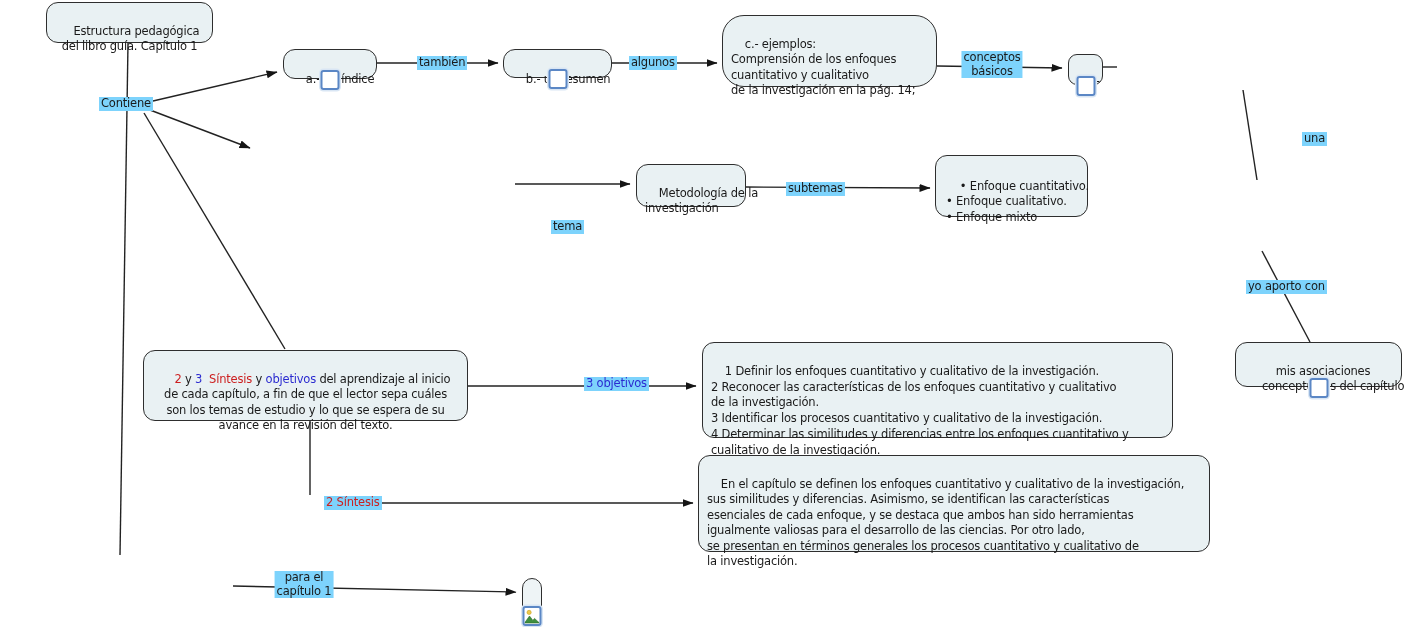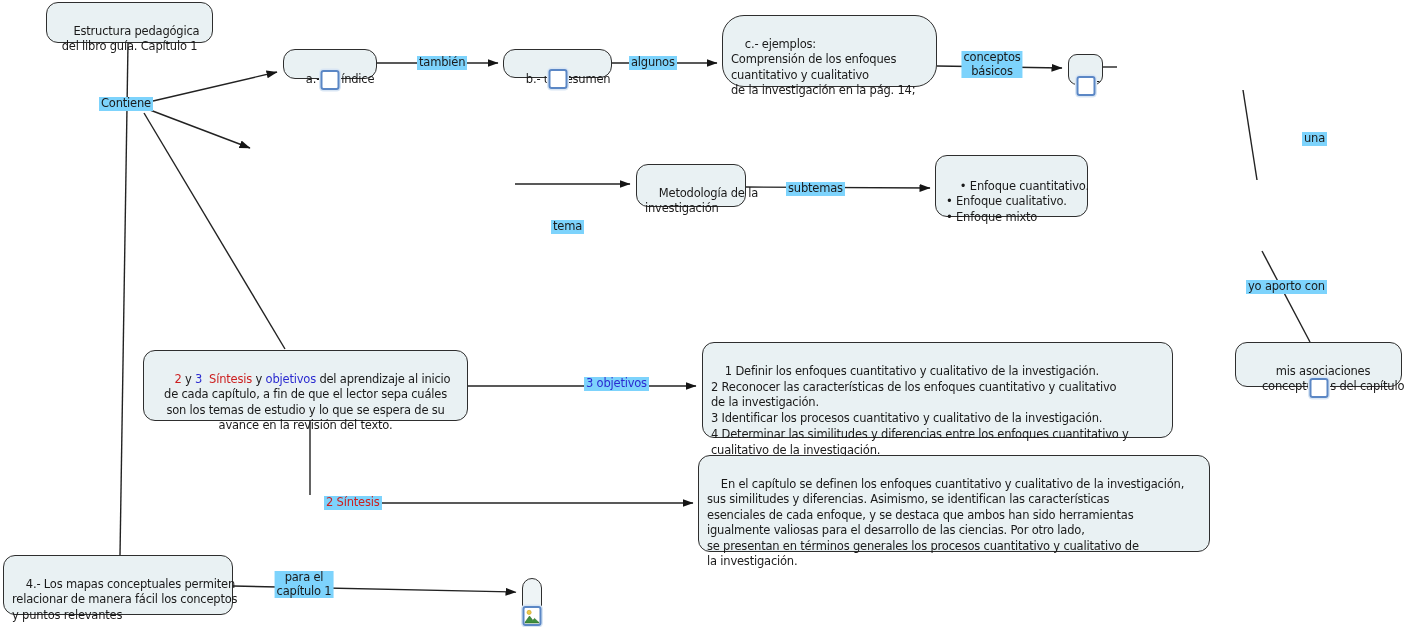--- a/index.html
+++ b/index.html
@@ -139,25 +139,20 @@
 
   <div class="node" style="left:698px;top:455px;width:512px;height:97px;">
     <span>En el capítulo se definen los enfoques cuantitativo y cualitativo de la investigación,
 sus similitudes y diferencias. Asimismo, se identifican las características
 esenciales de cada enfoque, y se destaca que ambos han sido herramientas
 igualmente valiosas para el desarrollo de las ciencias. Por otro lado,
 se presentan en términos generales los procesos cuantitativo y cualitativo de
 la investigación.</span>
   </div>
 
-  <div class="node" style="left:3px;top:555px;width:230px;height:60px;">
-    <span>4.- Los mapas conceptuales permiten
-relacionar de manera fácil los conceptos
-y puntos relevantes</span>
-  </div>
 
   <div class="pill" style="left:522px;top:578px;width:20px;height:36px;">
     <span class="res" style="bottom:-13px;">
       <svg viewBox="0 0 15 16" width="15" height="16">
           <circle cx="4.6" cy="4.4" r="2.1" fill="#ecc94b" stroke="#c8a020" stroke-width="0.6"></circle>
           <path d="M0,15 L5,8 L8.4,12.4 L10,10.4 L15,15 Z" fill="#3f8f3f" stroke="#2a6a2a" stroke-width="0.6"></path>
         </svg>
     </span>
   </div>
 

